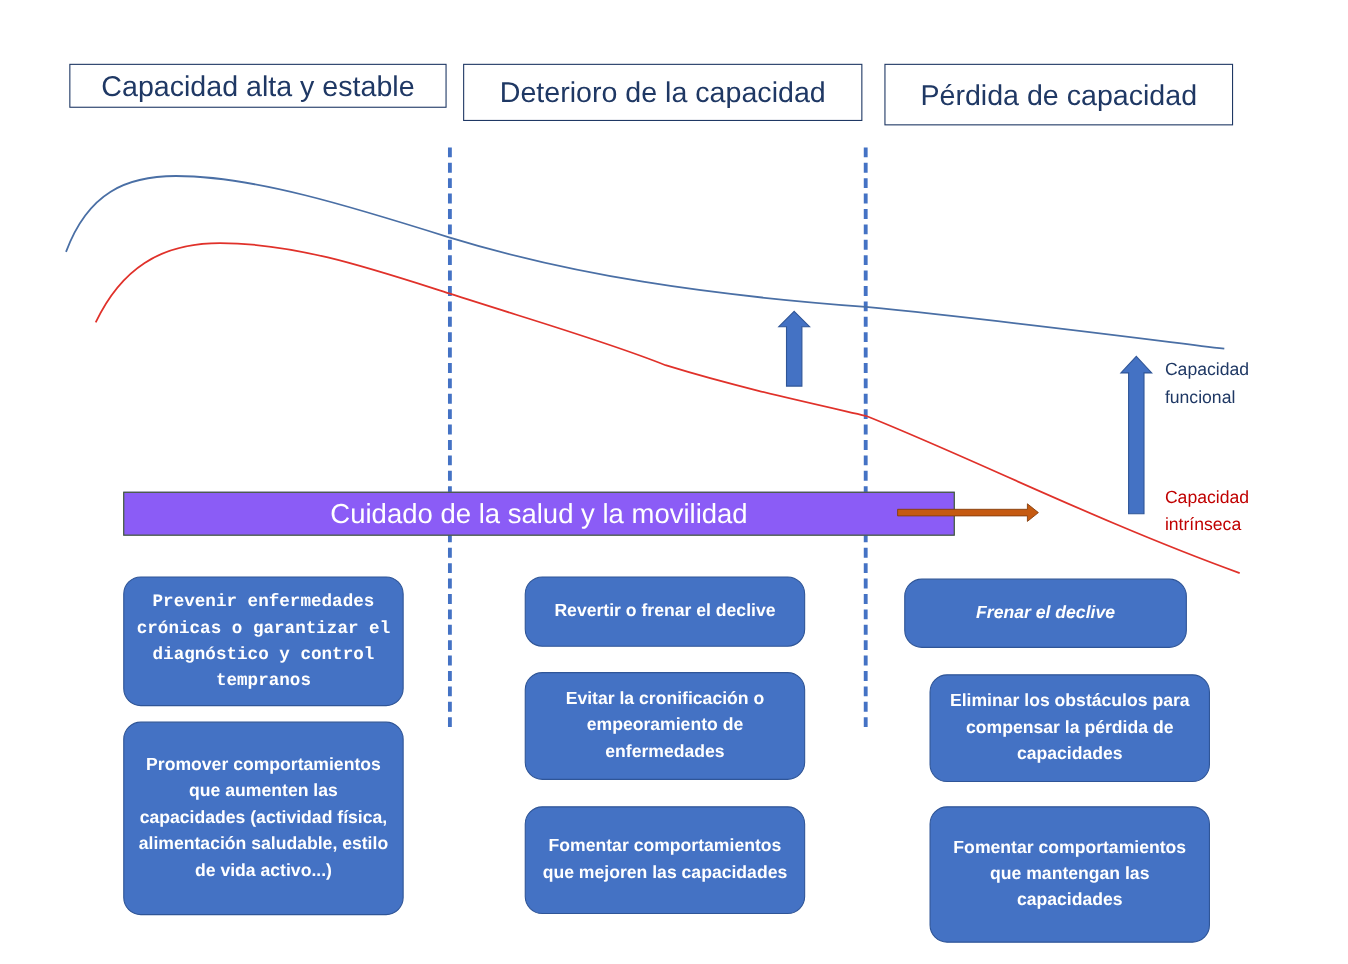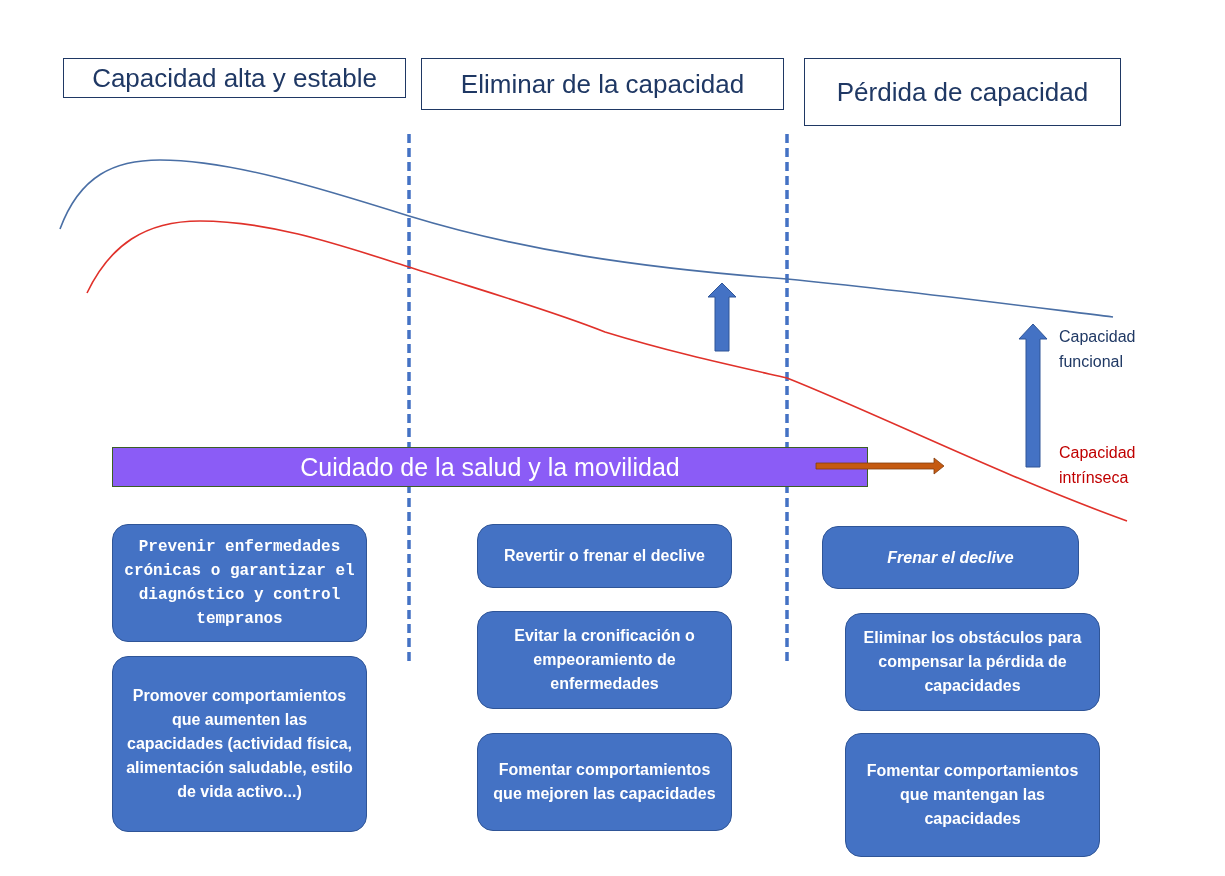--- a/index.html
+++ b/index.html
@@ -15,22 +15,22 @@
   .action-box { position: absolute; background: #4472c4; border: 1.5px solid #2f5597;
     border-radius: 16px; box-sizing: border-box; color: #ffffff; font-weight: bold;
     font-size: 16px; line-height: 24px; text-align: center; display: flex; align-items: center;
     justify-content: center; padding: 0 10px; }
   .legend { position: absolute; font-size: 16px; line-height: 25px; }
 </style>
 </head>
 <body>
 
 <div class="stage-header" style="left:63px; top:58px; width:343px; height:40px;">Capacidad alta y estable</div>
-<div class="stage-header" style="left:421px; top:58px; width:363px; height:52px;">Eliminar de la capacidad</div>
-<div class="stage-header" style="left:804px; top:58px; width:317px; height:68px;">Pérdida de capacidad</div>
+<div class="stage-header" style="left:421px; top:58px; width:363px; height:52px;">Deterioro de la capacidad</div>
+<div class="stage-header" style="left:804px; top:58px; width:317px; height:56px;">Pérdida de capacidad</div>
 
 <svg class="overlay" width="1225" height="876">
 
   <line x1="409" y1="134" x2="409" y2="666" stroke="#4472c4" stroke-width="3.5" stroke-dasharray="9,5"></line>
   <line x1="787" y1="134" x2="787" y2="666" stroke="#4472c4" stroke-width="3.5" stroke-dasharray="9,5"></line>
 
   <path d="M60,229 C80,175 115,160 160,160 C230,160 320,188 409,216 C520,250 640,268 787,279 C900,290 1000,303 1113,317" fill="none" stroke="#4a6fa5" stroke-width="1.6"></path>
 
   <path d="M87,293 C110,245 145,221 200,221 C270,221 340,245 409,267 C480,290 550,310 605,332 C670,352 730,365 787,378 C880,415 1000,475 1127,521" fill="none" stroke="#e0312a" stroke-width="1.6"></path>
 

